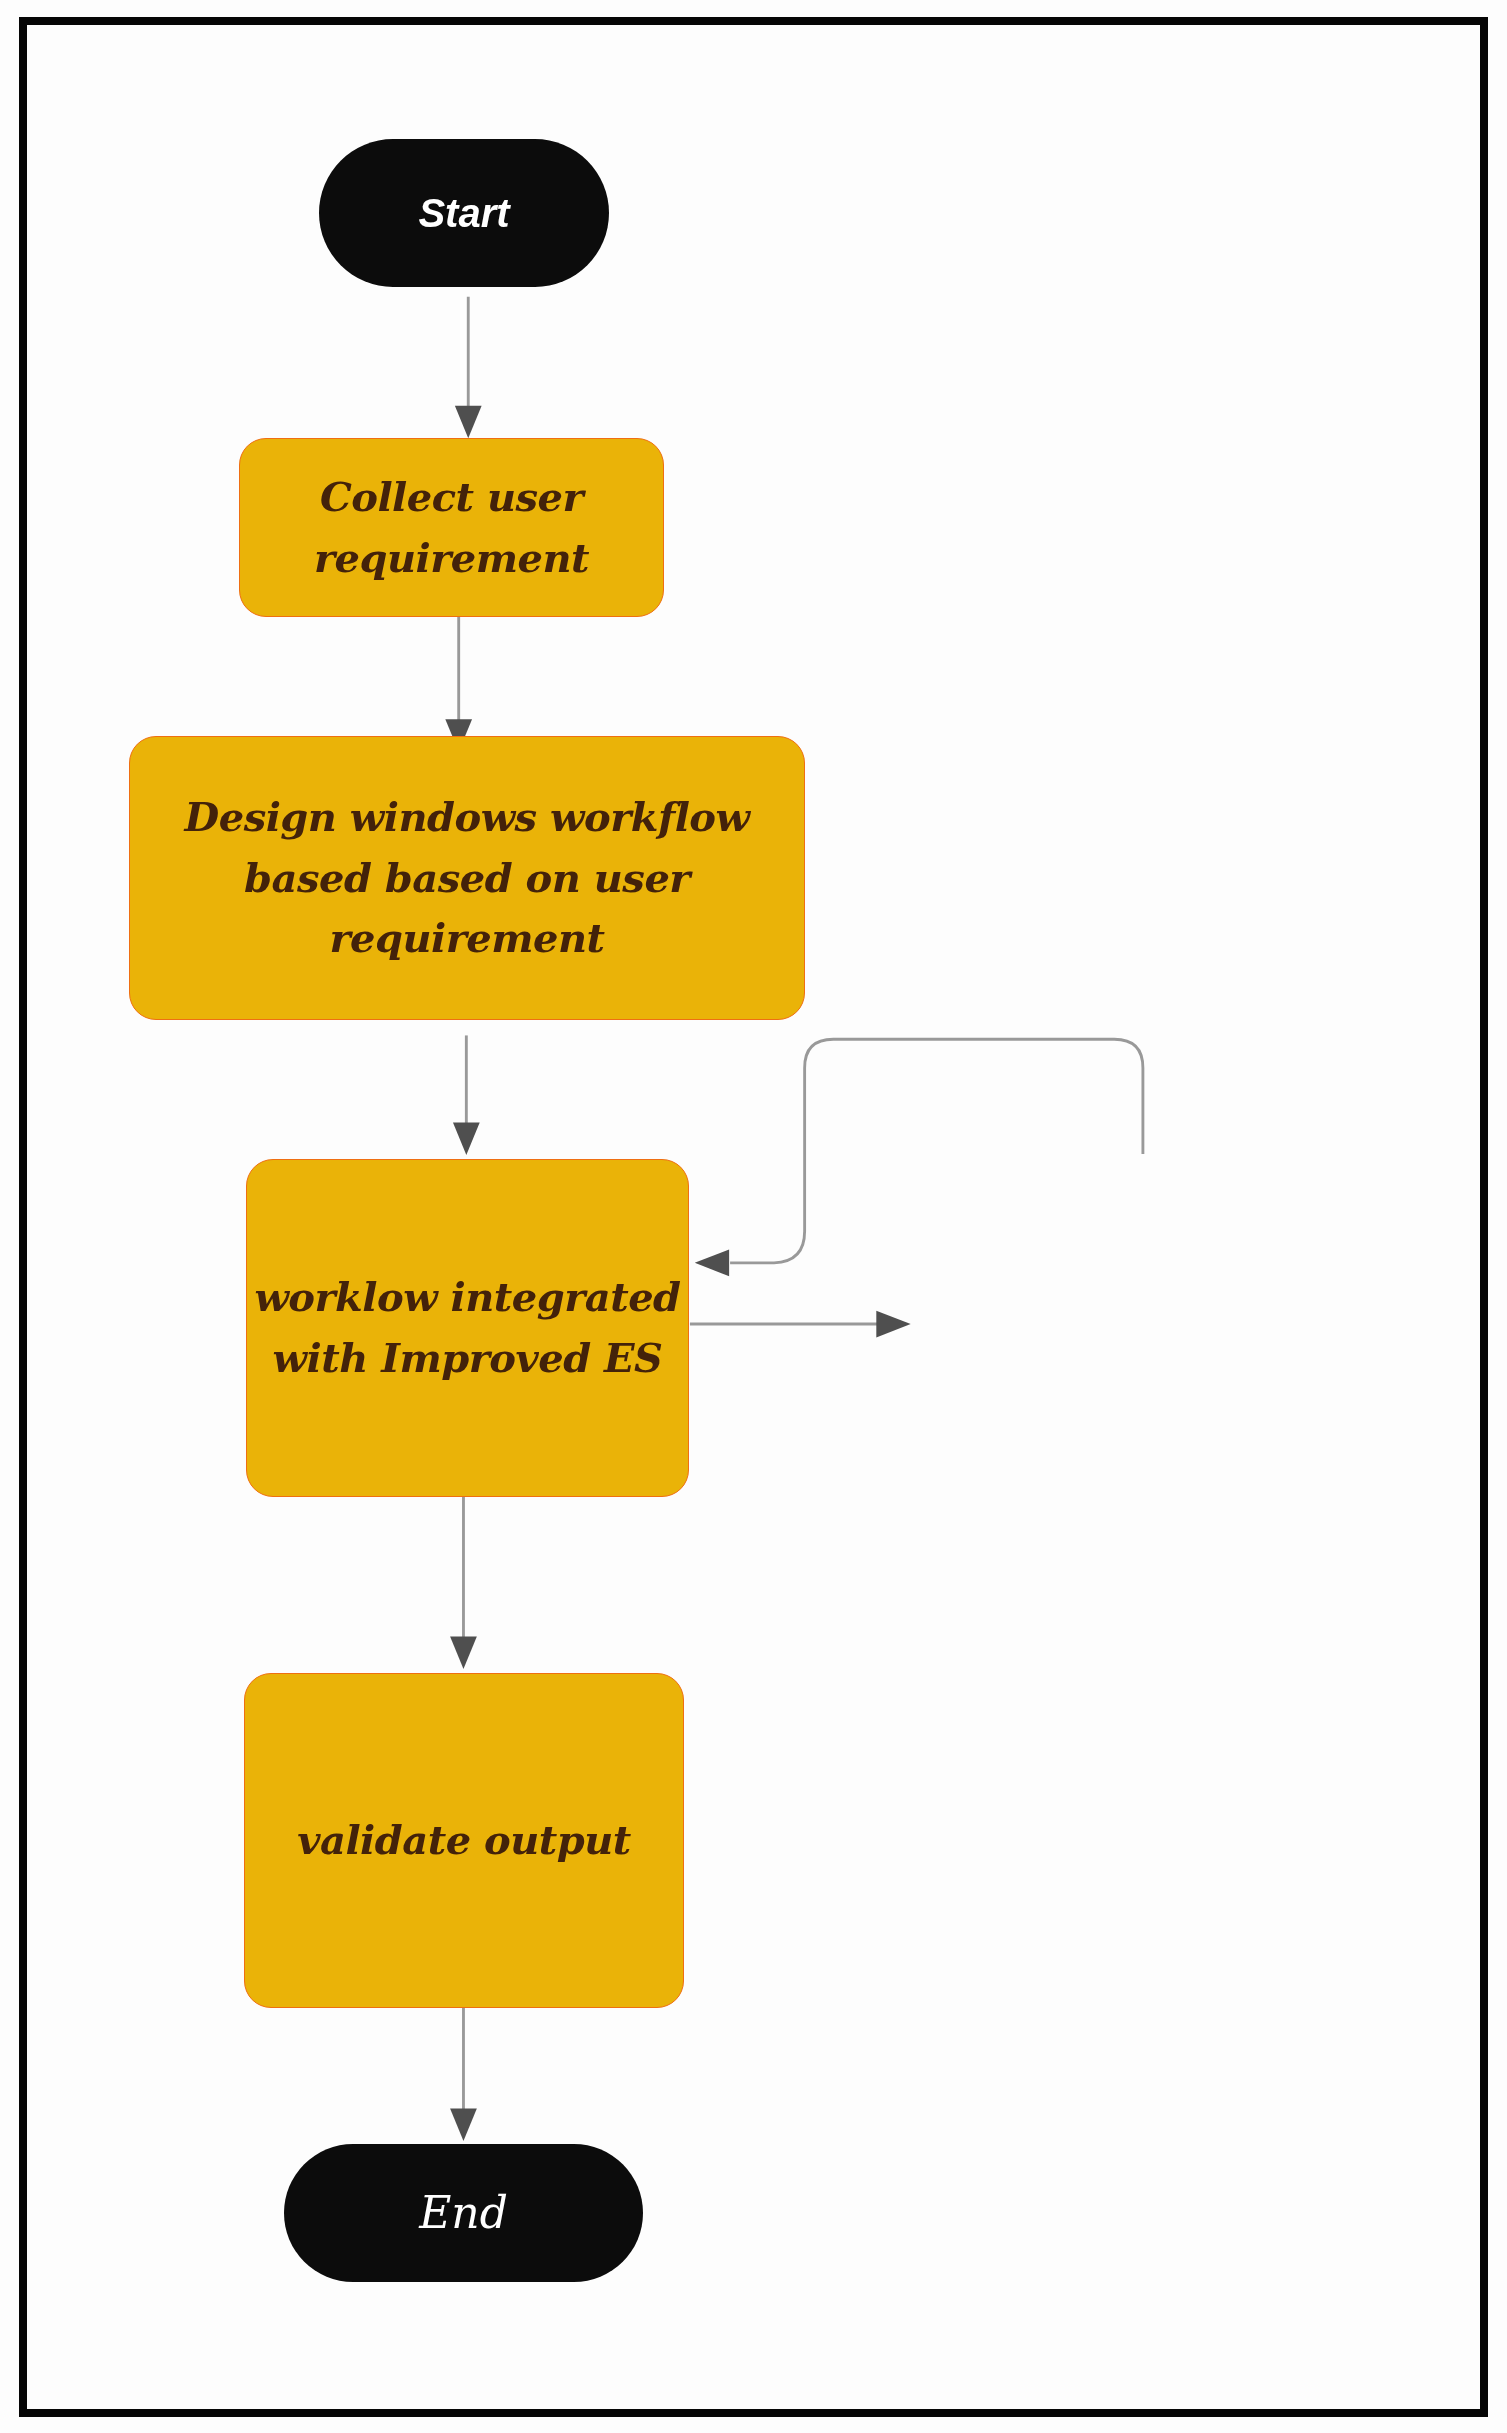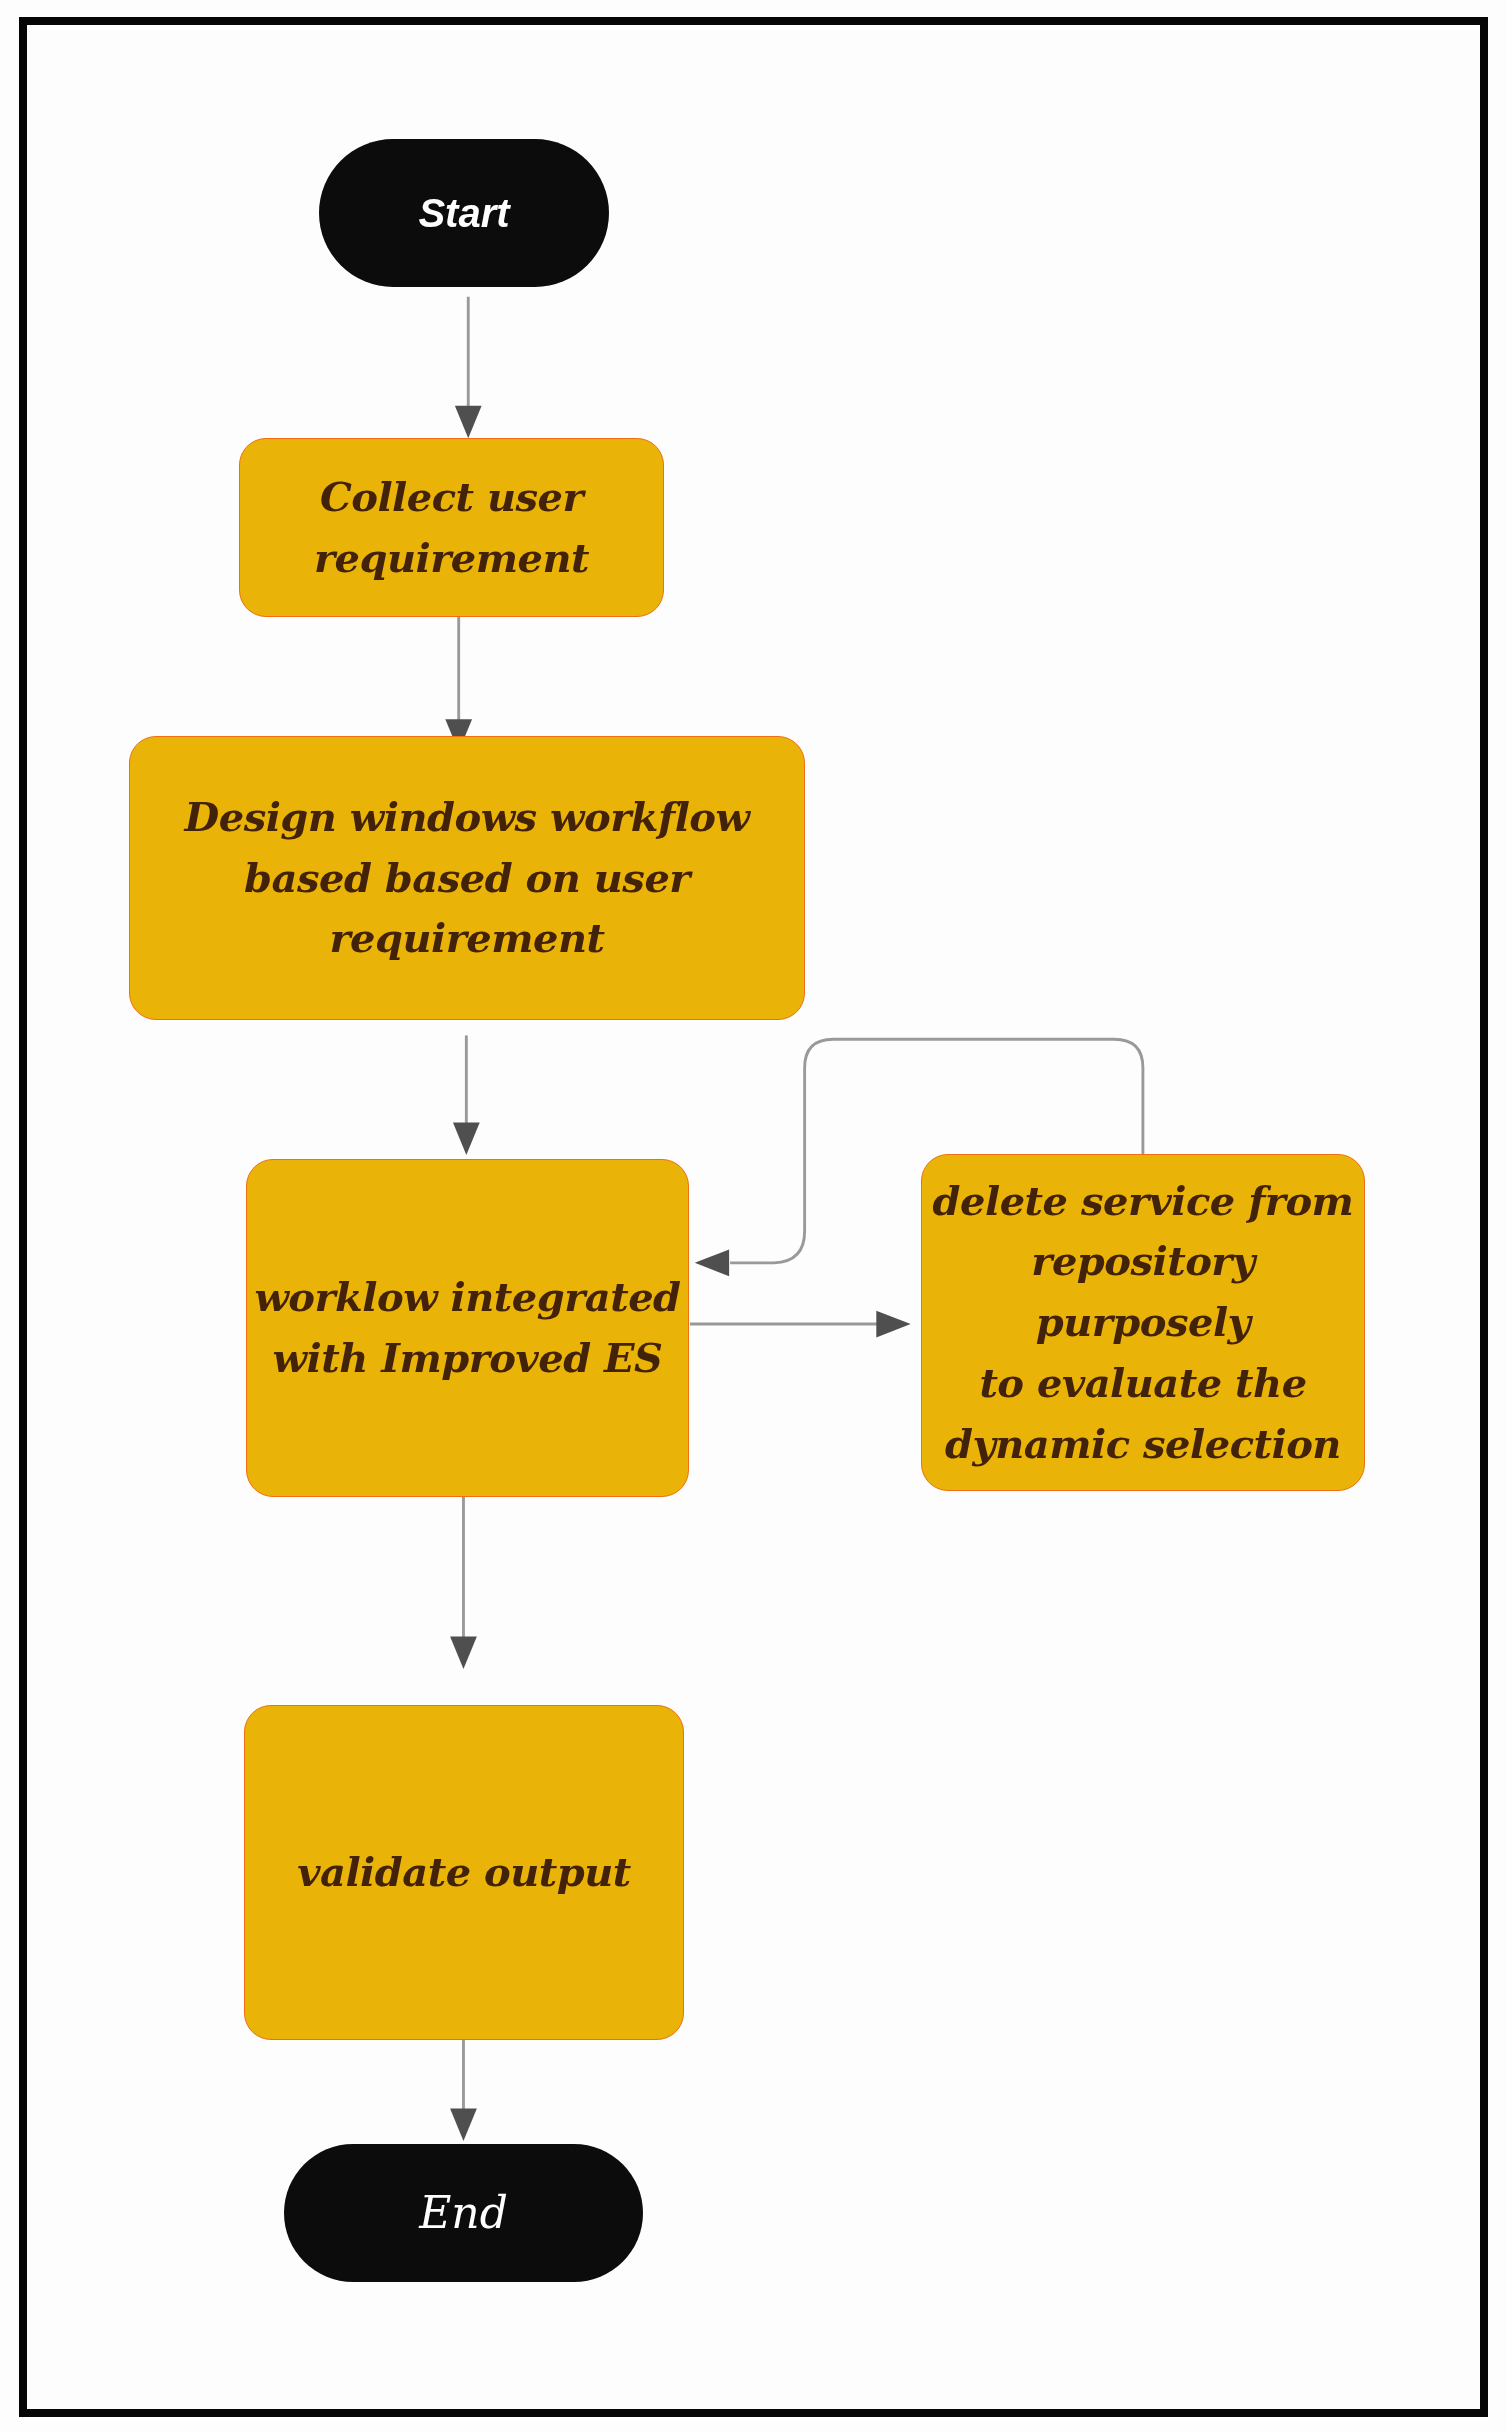--- a/index.html
+++ b/index.html
@@ -13,21 +13,21 @@
            font:italic 600 40px/1.52 "DejaVu Serif", serif;letter-spacing:-0.5px;}
   .terminator{background:#0c0c0c;border-radius:955px;color:#ffffff;}
   .t-start{font:italic 600 40px/1 "Liberation Sans", sans-serif;}
   .t-end{font:italic 44px/1 "DejaVu Serif", serif;}
   
   .n-start   {left:319px;top:139px;width:290px;height:148px;}
   .n-collect {left:239px;top:438px;width:423px;height:177px;}
   .n-design  {left:129px;top:736px;width:674px;height:282px;}
   .n-integrate{left:246px;top:1159px;width:441px;height:336px;}
   .n-delete  {left:921px;top:1154px;width:442px;height:335px;}
-  .n-validate{left:244px;top:1673px;width:438px;height:333px;margin-top:32px;}
+  .n-validate{left:244px;top:1673px;width:438px;height:333px;}
   .n-end     {left:284px;top:2144px;width:359px;height:138px;}
 </style>
 </head>
 <body>
 
 <div class="canvas">
   <div class="frame"></div>
 
   <svg class="connectors" viewBox="0 0 1577 2546" xmlns="http://www.w3.org/2000/svg">
     <g stroke="#999999" stroke-width="3" fill="none">
@@ -63,26 +63,20 @@
     <span>Design windows workflow
 based based on user
 requirement</span>
   </div>
 
   <div class="node process n-integrate">
     <span>worklow integrated
 with Improved ES</span>
   </div>
 
-  <div class="node process n-delete">
-    <span>delete service from
-repository purposely
-to evaluate the
-dynamic selection</span>
-  </div>
 
   <div class="node process n-validate">
     <span>validate output</span>
   </div>
 
   <div class="node terminator n-end">
     <span class="t-end">End</span>
   </div>
 </div>
 

